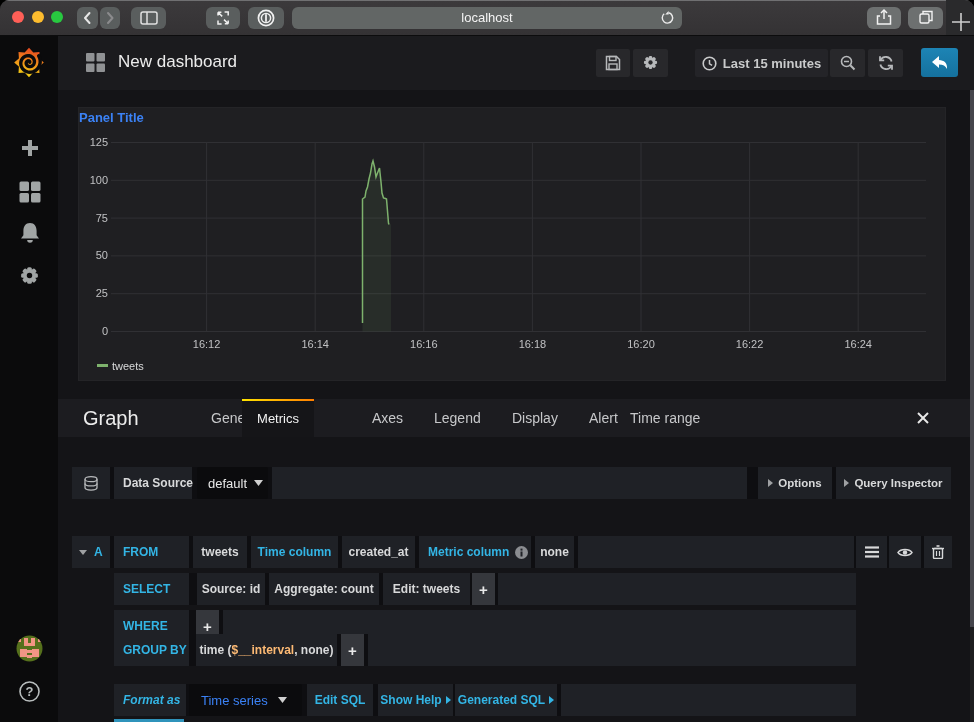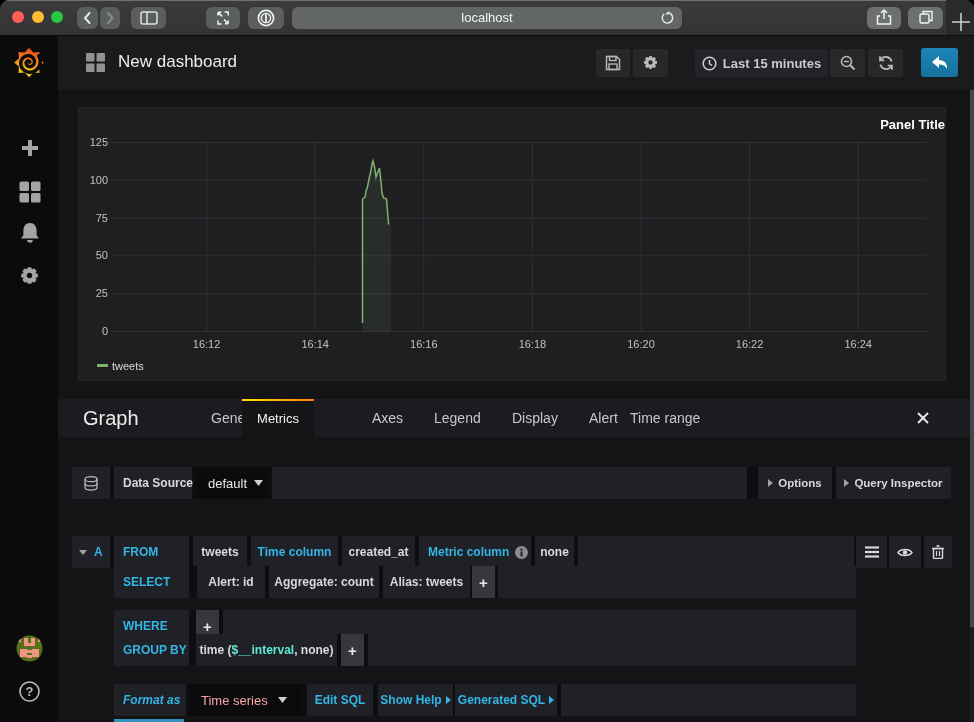--- a/index.html
+++ b/index.html
@@ -237,21 +237,21 @@
 
   <div class="abs" style="left:863px; top:12px; width:37px; height:29px; background:linear-gradient(#1d84b5,#15719e); border-radius:3px;">
     <svg style="margin:5px 0 0 9px;" width="19" height="19">
       <path d="M9 3 L2 9 L9 15 V11.4 C13 11.4 15.5 12.8 17 16 C17.6 10 14 7.4 9 7.1 Z" fill="#fff"></path>
     </svg>
   </div>
 </div>
 
 <div id="dash" class="abs">
   <div id="panel" class="abs">
-    <div class="abs" style="left:0; top:9px; width:866px; text-align:right; color:#ffffff; font-size:13px; font-weight:bold;">Panel Title</div>
+    <div class="abs" style="left:0; top:2px; width:866px; text-align:left; color:#3b82f6; font-size:13px; font-weight:bold;">Panel Title</div>
     <svg class="abs" style="left:0; top:0;" width="866" height="272">
 
       <g stroke="#303034" stroke-width="1">
         <line x1="32" y1="34.5" x2="847" y2="34.5"></line>
         <line x1="32" y1="72.3" x2="847" y2="72.3"></line>
         <line x1="32" y1="110.1" x2="847" y2="110.1"></line>
         <line x1="32" y1="147.9" x2="847" y2="147.9"></line>
         <line x1="32" y1="185.7" x2="847" y2="185.7"></line>
       </g>
 
@@ -400,66 +400,66 @@
       <svg width="12" height="14">
         <rect x="1.5" y="3.5" width="9" height="10" rx="1" fill="none" stroke="#d8d9da" stroke-width="1.4"></rect>
         <line x1="0" y1="3.5" x2="12" y2="3.5" stroke="#d8d9da" stroke-width="1.4"></line>
         <line x1="4.5" y1="1" x2="7.5" y2="1" stroke="#d8d9da" stroke-width="1.6"></line>
         <line x1="4.5" y1="6" x2="4.5" y2="11" stroke="#d8d9da" stroke-width="1.2"></line>
         <line x1="7.5" y1="6" x2="7.5" y2="11" stroke="#d8d9da" stroke-width="1.2"></line>
       </svg>
     </div>
   </div>
 
-  <div class="qrow" style="left:14px; top:170px; width:888px;">
+  <div class="qrow" style="left:14px; top:177px; width:888px;">
     <div class="abs" style="left:42px; top:0; width:742px; height:32px; background:#0e0e11;"></div>
     <div class="qbox" style="left:42px; width:75px; padding-left:9px;">
         <span class="qlabel">SELECT</span>
       </div>
     <div class="qbox" style="left:125px; width:68px; justify-content:center;">
-        <span class="wtxt">Alert: id</span>
+        <span class="wtxt">Source: id</span>
       </div>
     <div class="qbox" style="left:197px; width:110px; justify-content:center;">
         <span class="wtxt">Aggregate: count</span>
       </div>
     <div class="qbox" style="left:311px; width:87px; justify-content:center;">
-        <span class="wtxt">Alias: tweets</span>
+        <span class="wtxt">Edit: tweets</span>
       </div>
     <div class="qbox plusbtn" style="left:400px; width:23px;">+</div>
     <div class="qbox" style="left:426px; width:358px;"></div>
   </div>
 
   <div class="qrow" style="left:14px; top:214px; width:888px;">
     <div class="abs" style="left:42px; top:0; width:742px; height:32px; background:#0e0e11;"></div>
     <div class="qbox" style="left:42px; width:75px; padding-left:9px;">
         <span class="qlabel">WHERE</span>
       </div>
     <div class="qbox plusbtn" style="left:124px; width:23px;">+</div>
     <div class="qbox" style="left:151px; width:633px;"></div>
   </div>
 
   <div class="qrow" style="left:14px; top:238px; width:888px;">
     <div class="abs" style="left:42px; top:0; width:742px; height:32px; background:#0e0e11;"></div>
     <div class="qbox" style="left:42px; width:75px; padding-left:9px;">
         <span class="qlabel">GROUP BY</span>
       </div>
     <div class="qbox" style="left:124px; width:141px; justify-content:center;">
-      <span class="wtxt">time (<span style="color:#5eead4;">$__interval</span>, none)</span>
+      <span class="wtxt">time (<span style="color:#fdba74;">$__interval</span>, none)</span>
     </div>
     <div class="qbox plusbtn" style="left:269px; width:23px;">+</div>
     <div class="qbox" style="left:296px; width:488px;"></div>
   </div>
 
   <div class="qrow" style="left:14px; top:288px; width:888px;">
     <div class="abs" style="left:42px; top:0; width:742px; height:32px; background:#0e0e11;"></div>
     <div class="qbox" style="left:42px; width:72px; padding-left:9px;font-style:italic;">
         <span class="qlabel">Format as</span>
       </div>
     <div class="qbox" style="left:117px; width:113px; background:#0b0b0d; border-radius:2px;">
-      <span style="color:#fca5a5; font-size:13px; margin-left:12px;">Time series</span>
+      <span style="color:#3b82f6; font-size:13px; margin-left:12px;">Time series</span>
       <svg width="9" height="6" style="margin-left:10px;">
           <path d="M0 0 L9 0 L4.5 6 Z" fill="#d0d0d0"></path>
         </svg>
     </div>
     <div class="qbox" style="left:235px; width:66px; justify-content:center;text-align:right;">
         <span class="qlabel">Edit SQL</span>
       </div>
     <div class="qbox" style="left:306px; width:75px; justify-content:center;">
       <span class="qlabel">Show Help</span>
       <svg width="5" height="8" style="margin-left:4px;">

